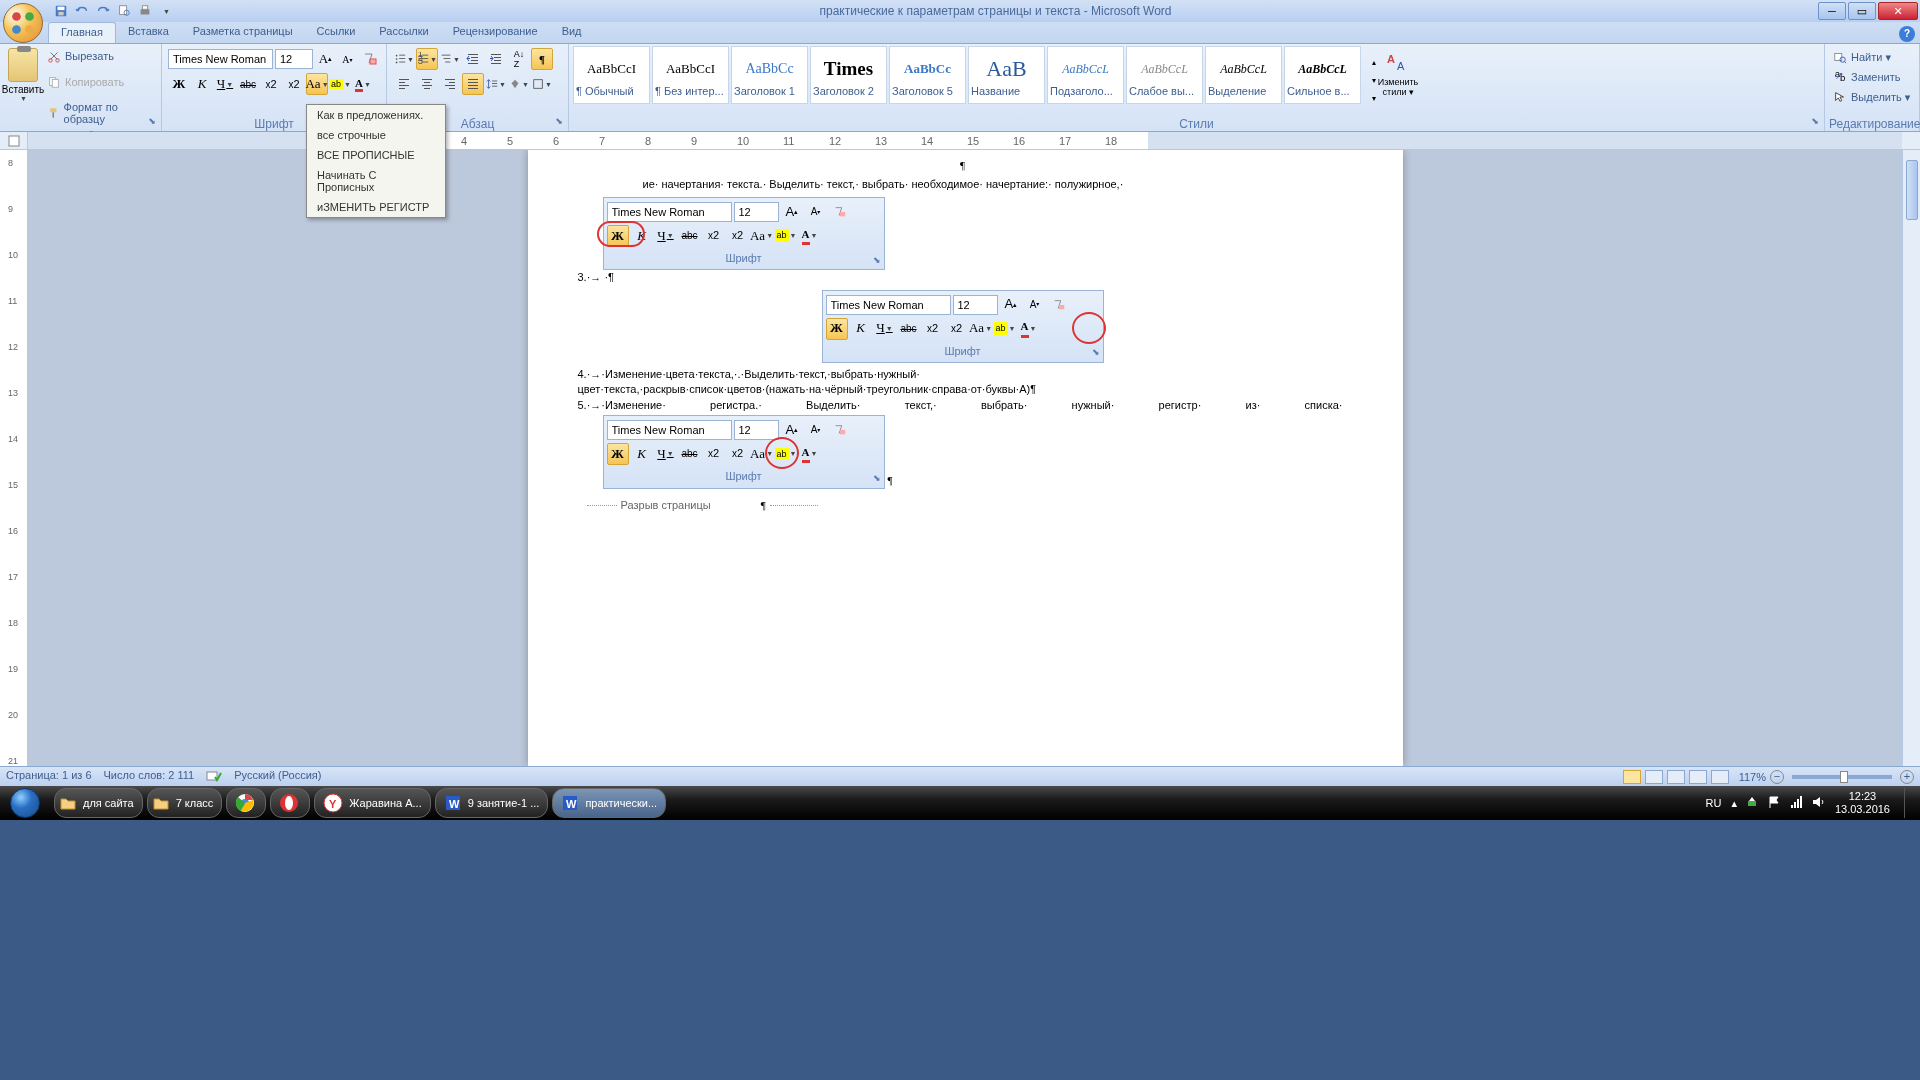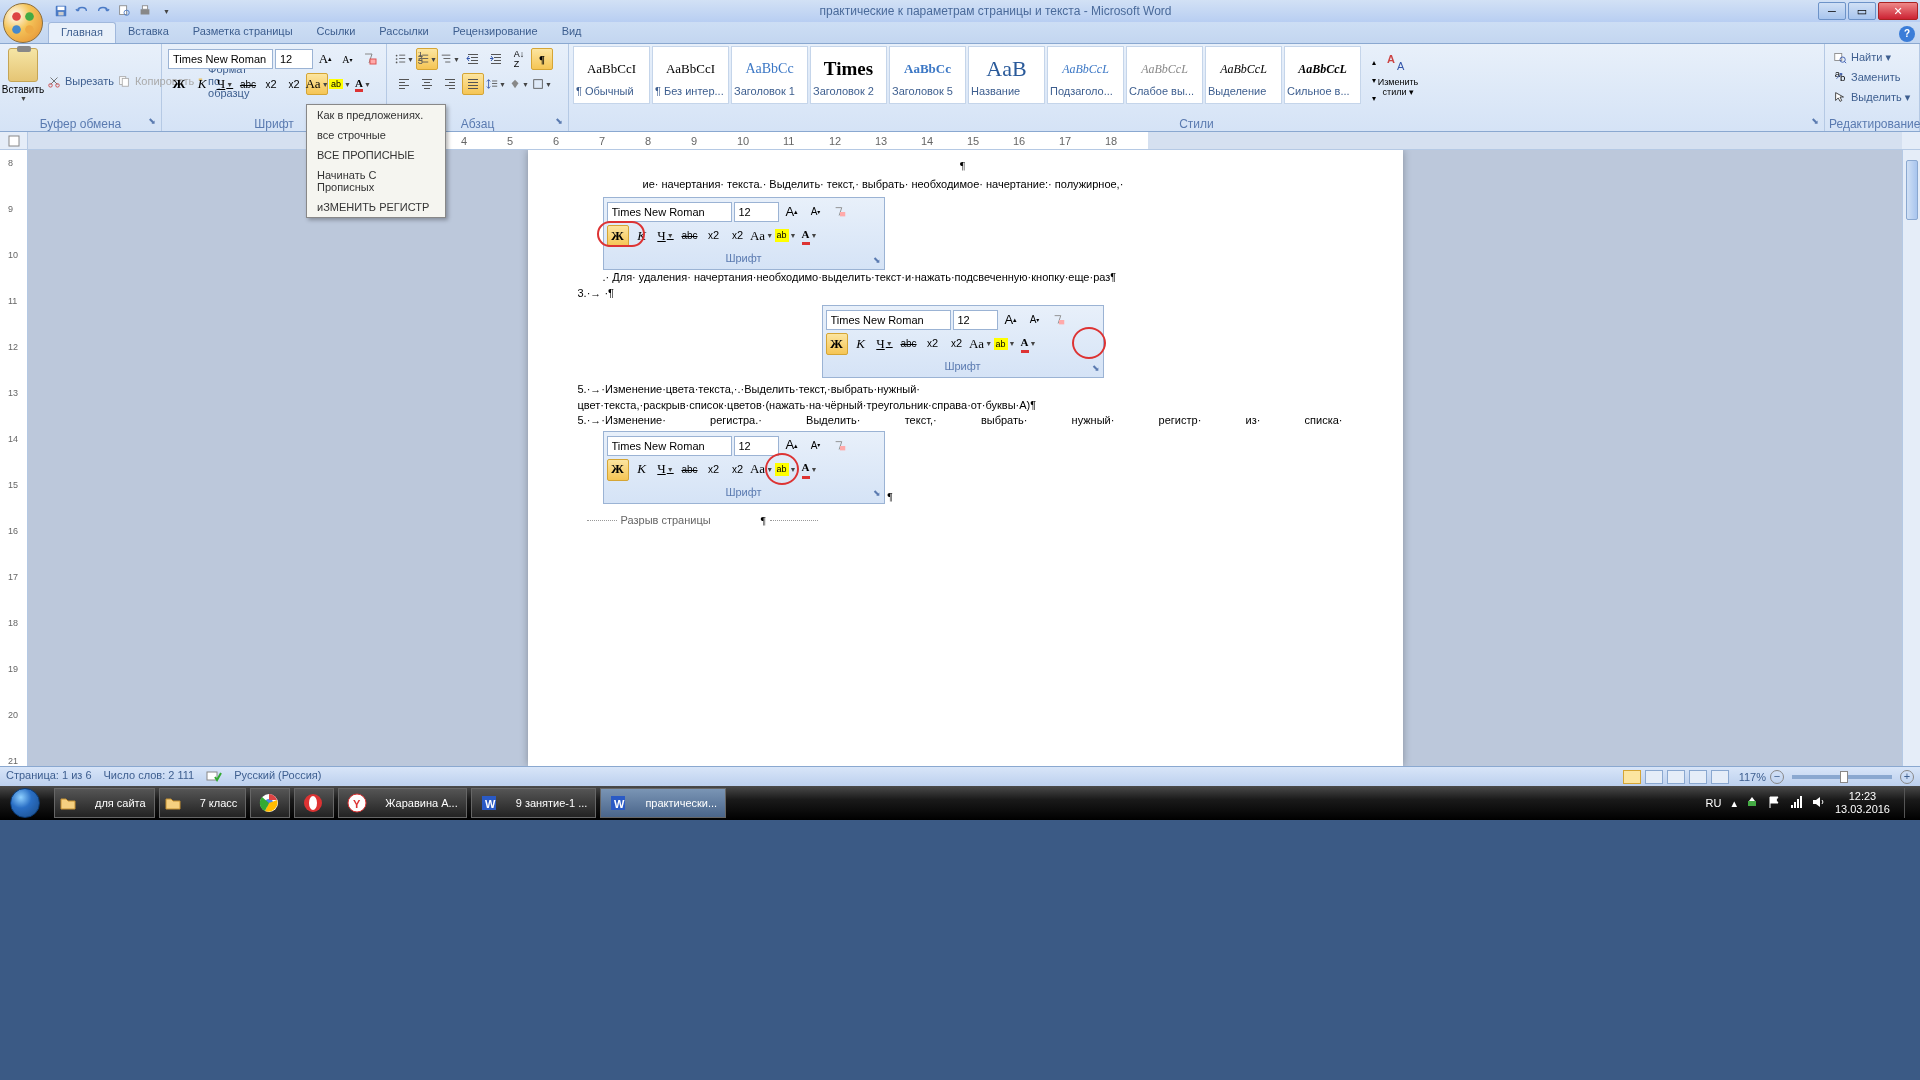--- a/index.html
+++ b/index.html
@@ -19,21 +19,21 @@
 .rtab{padding:3px 12px;color:#3d5e8f;cursor:pointer}
 .rtab.active{background:#e8f0fa;border:1px solid #a0b8dc;border-bottom:none;border-radius:3px 3px 0 0}
 .ribbon{height:88px;background:linear-gradient(#e8f0fa,#d5e3f6);display:flex;border-bottom:1px solid #8aa8d0}
 .rgroup{border-right:1px solid #b5c9e4;padding:2px 4px 0;display:flex;flex-direction:column;position:relative}
 .rgroup-label{text-align:center;color:#5a7ab0;font-size:12px;padding:2px 0;height:16px}
 .rgroup-body{flex:1;display:flex}
 .dlparrow{position:absolute;right:3px;bottom:3px;width:12px;height:12px;font-size:9px;color:#5a7ab0;text-align:center}
 .paste-btn{width:38px;display:flex;flex-direction:column;align-items:center;padding-top:2px}
 .clip-icon{width:30px;height:34px;background:linear-gradient(#f5e5a5,#e5c575);border:1px solid #c5a555;border-radius:3px;position:relative}
 .clip-icon::before{content:"";position:absolute;width:14px;height:6px;background:#888;top:-3px;left:8px;border-radius:2px}
-.clipsub{display:flex;flex-direction:row;gap:1px;padding:2px 4px;font-size:11px}
+.clipsub{display:flex;flex-direction:column;gap:10px;padding:2px 4px;font-size:11px}
 .clipsub div{display:flex;align-items:center;gap:4px;color:#3d5e8f;padding:1px}
 .font-row1{display:flex;gap:2px;align-items:center}
 .fontname{width:105px;height:20px;background:#fff;border:1px solid #9bb3d4;padding:1px 4px;font-size:11px}
 .fontsize{width:38px;height:20px;background:#fff;border:1px solid #9bb3d4;padding:1px 4px;font-size:11px}
 .tbtn{width:22px;height:22px;border:1px solid transparent;display:flex;align-items:center;justify-content:center;border-radius:2px;font-size:13px}
 .tbtn.active{background:linear-gradient(#fce5a0,#f5c555);border-color:#d5a535}
 .font-row2{display:flex;gap:1px;align-items:center;margin-top:3px}
 .para-row{display:flex;gap:1px}
 .styles-gallery{display:flex;gap:2px;align-items:flex-start}
 .style-item{width:77px;height:58px;border:1px solid #c5d5ea;background:#fff;display:flex;flex-direction:column;align-items:center;justify-content:center;padding:2px}
@@ -66,21 +66,21 @@
 .statusbar{height:20px;background:linear-gradient(#d8e5f8,#bcd0ee);display:flex;align-items:center;padding:0 6px;border-top:1px solid #8aa8d0;font-size:11px;color:#3d5e8f}
 .status-left{display:flex;gap:12px}
 .status-right{margin-left:auto;display:flex;align-items:center;gap:4px}
 .view-btn{width:18px;height:14px;border:1px solid #8aa8d0;background:#e5edf8}
 .view-btn.active{background:#fce5a0;border-color:#d5a535}
 .zoom-slider{width:100px;height:4px;background:#8aa8d0;position:relative;margin:0 4px}
 .zoom-thumb{position:absolute;width:8px;height:12px;background:#fff;border:1px solid #888;top:-4px;left:48px}
 .taskbar{height:34px;background:linear-gradient(#4a4a4a,#1a1a1a 40%,#000);display:flex;align-items:center;padding-right:6px}
 .start-btn{width:50px;height:34px;display:flex;align-items:center;justify-content:center}
 .start-orb{width:30px;height:30px;border-radius:50%;background:radial-gradient(circle at 35% 30%,#8ed0ff,#2a6fc5 40%,#1a4a85);border:1px solid #0a3a75;position:relative}
-.task-item{height:30px;min-width:60px;background:linear-gradient(#555,#222);border:1px solid #666;border-radius:0;margin-left:4px;display:flex;align-items:center;padding:0 8px;color:#fff;font-size:11px;gap:18px}
+.task-item{height:30px;min-width:60px;background:linear-gradient(#555,#222);border:1px solid #666;border-radius:12px;margin-left:4px;display:flex;align-items:center;padding:0 8px;color:#fff;font-size:11px;gap:6px}
 .task-item.folder{padding-left:4px}
 .tray{margin-left:auto;display:flex;align-items:center;color:#fff;gap:10px;font-size:11px}
 .tray-icons{display:flex;gap:8px;align-items:center}
 .page-break{font-size:12px;color:#666;text-align:left;margin-top:8px}
 .page-break::before,.page-break::after{content:"";display:inline-block;border-top:1px dotted #999;width:30px;vertical-align:middle;margin:0 4px}
 .page-break::after{width:48px}
 .small-icon{width:14px;height:14px}
 .pilcrow{font-family:"Times New Roman",serif}
 .dropdown-arrow{font-size:7px;margin-left:1px;color:#444}
 </style>
@@ -525,21 +525,20 @@
                 </div>
               <div class="tbtn">
                   <span style="border-bottom:3px solid #d33;font-family:serif;font-weight:bold">A</span>
                   <span class="dropdown-arrow">▼</span>
                 </div>
             </div>
             <div class="ep-label">Шрифт</div>
             <div class="ep-dlp">⬊</div>
           </div>
         </div>
-        <div class="doc-text" style="margin-left:20px"><span>.·  Для·  удаления· начертания·необходимо·выделить·текст·и·нажать·подсвеченную·кнопку·еще·раз¶</span></div>
         <div style="margin-left:-5px"><span>3.·→ ·¶</span></div>
 
         <div style="display:flex;justify-content:center;margin:4px 0">
           <div class="embedded-panel" style="width:282px">
             <div class="ep-row">
               <input class="fontname" style="width: 125px;" value="Times New Roman">
               <input class="fontsize" style="width: 45px;" value="12">
               <div class="tbtn">A<sup style="font-size:7px">▴</sup></div>
               <div class="tbtn" style="font-size:10px">A<sup style="font-size:6px">▾</sup></div>
               <div class="tbtn">
@@ -565,21 +564,21 @@
               <div class="tbtn">
                   <span style="border-bottom:3px solid #d33;font-family:serif;font-weight:bold">A</span>
                   <span class="dropdown-arrow">▼</span>
                 </div>
             </div>
             <div class="ep-label">Шрифт</div>
             <div class="ep-dlp">⬊</div>
           </div>
         </div>
 
-        <div class="doc-text" style="margin-left:-5px"><span>5.·→·Изменение·цвета·текста,·</span><span>.·Выделить·текст,·выбрать·нужный· цвет·текста,·раскрыв·список·цветов·(нажать·на·чёрный·треугольник·справа·от·буквы·А)¶</span></div>
+        <div class="doc-text" style="margin-left:-5px"><span>4.·→·Изменение·цвета·текста,·</span><span>.·Выделить·текст,·выбрать·нужный· цвет·текста,·раскрыв·список·цветов·(нажать·на·чёрный·треугольник·справа·от·буквы·А)¶</span></div>
         <div class="doc-text" style="margin-left:-5px;text-align-last:justify"><span>5.·→·Изменение·  регистра.·  Выделить·  текст,·  выбрать·  нужный·  регистр·  из·  списка·</span></div>
 
         <div style="margin-left:20px;margin-top:2px">
           <div class="embedded-panel" style="width:282px">
             <div class="ep-row">
               <input class="fontname" style="width: 125px;" value="Times New Roman">
               <input class="fontsize" style="width: 45px;" value="12">
               <div class="tbtn">A<sup style="font-size:7px">▴</sup></div>
               <div class="tbtn" style="font-size:10px">A<sup style="font-size:6px">▾</sup></div>
               <div class="tbtn">

